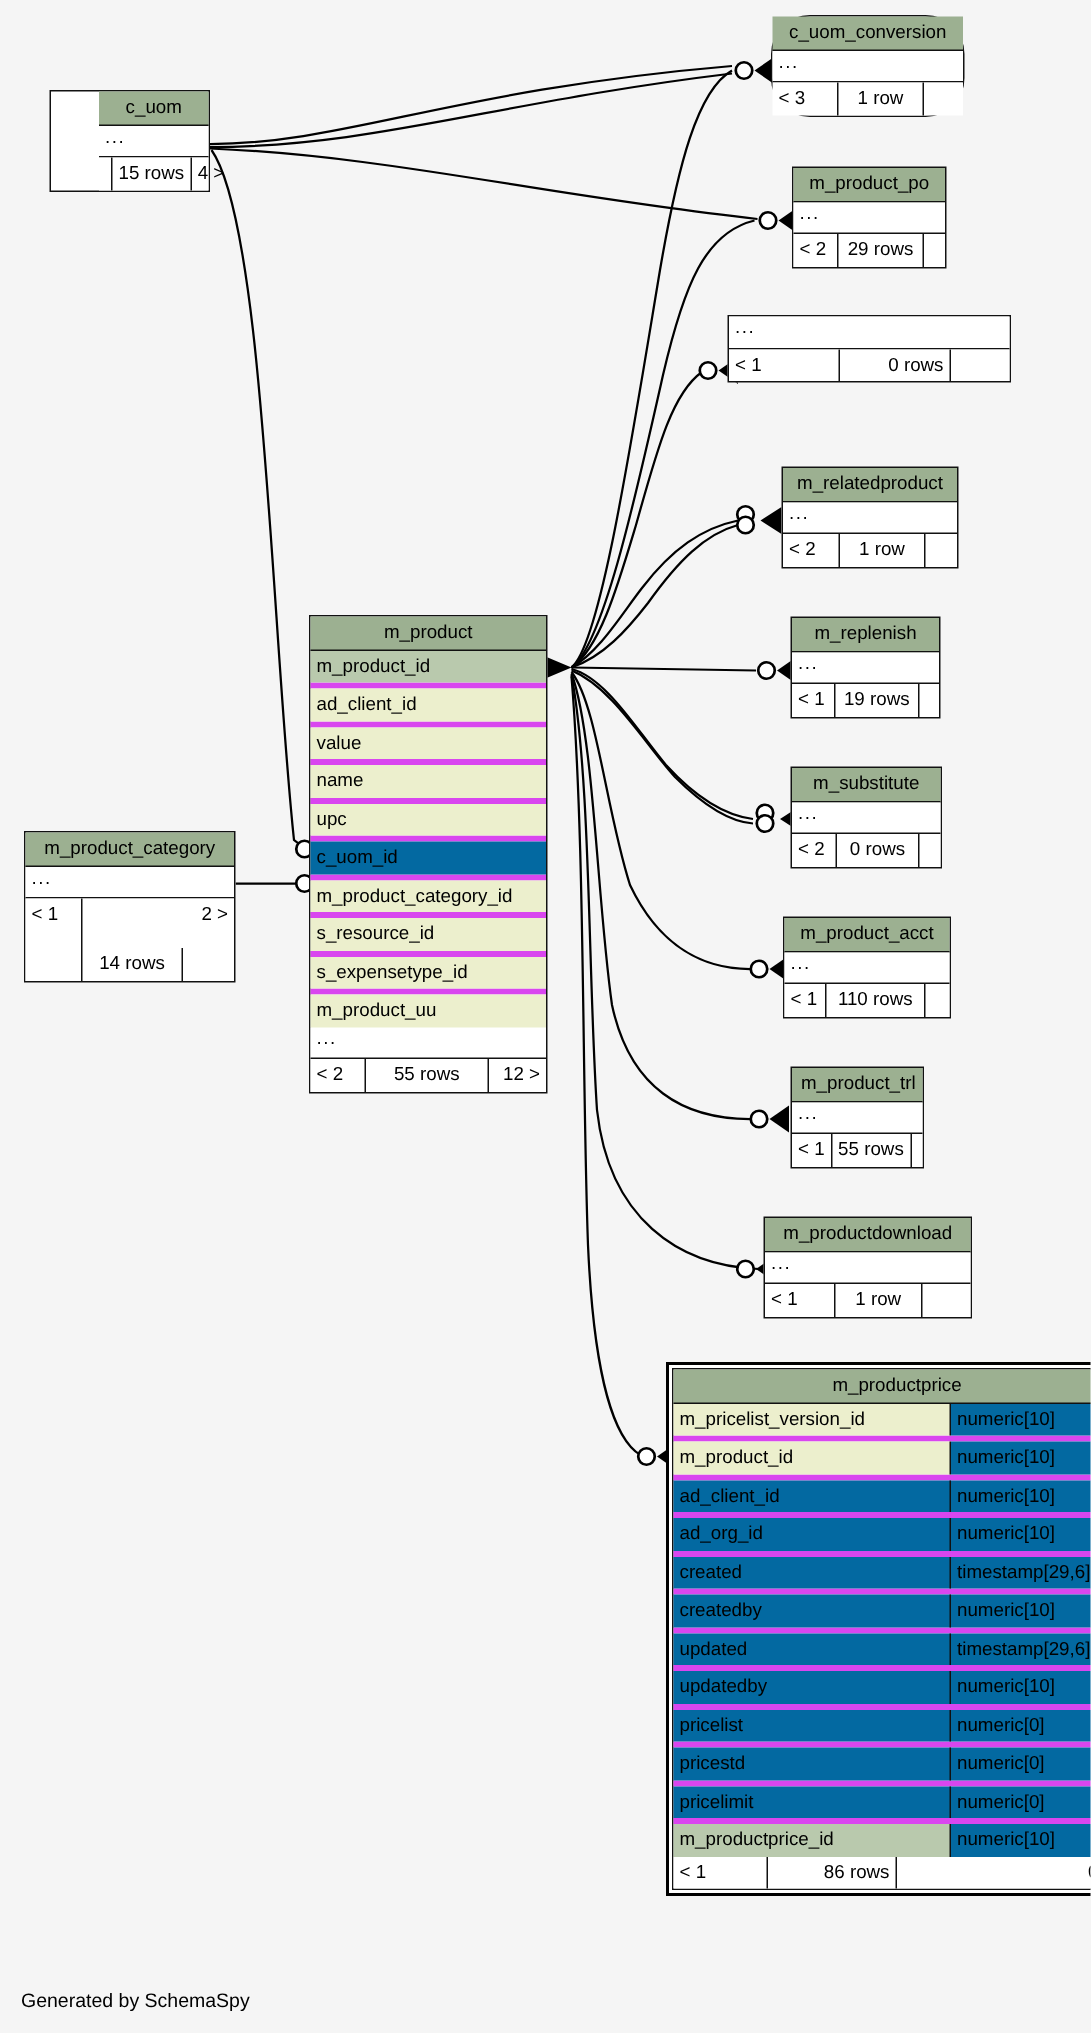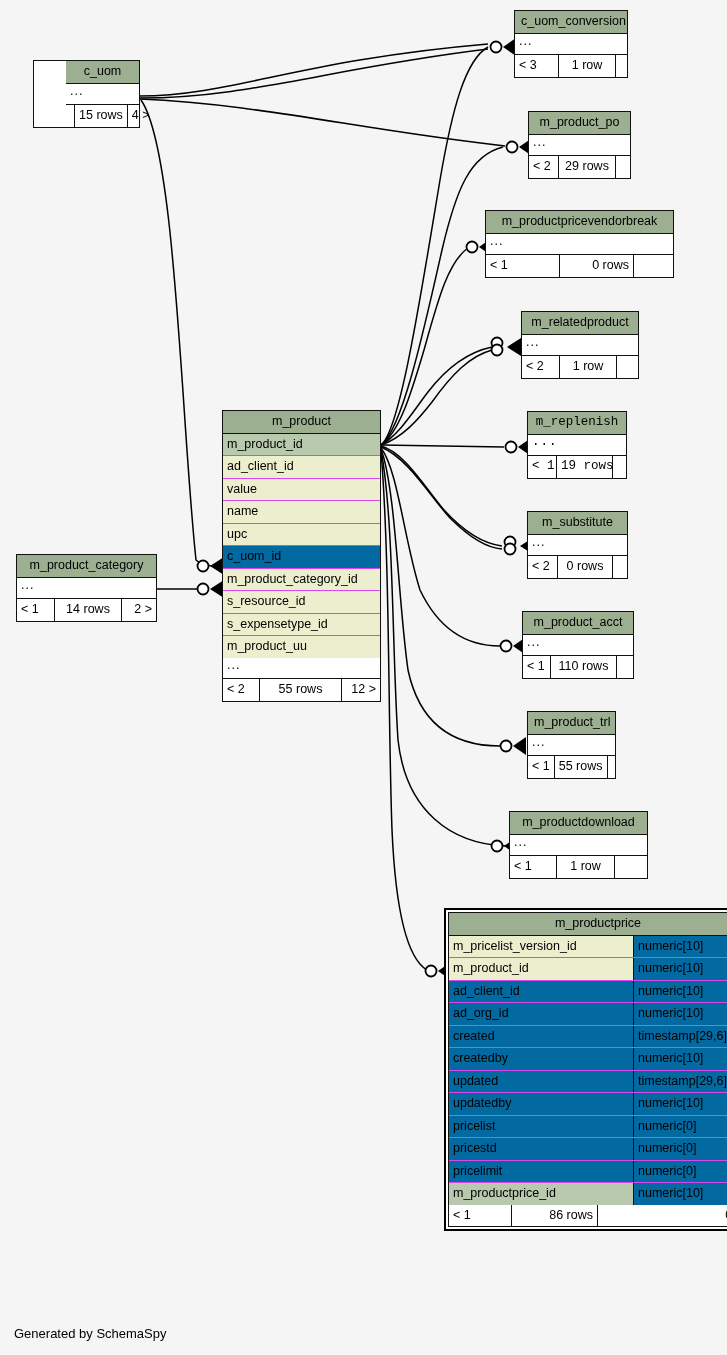--- a/index.html
+++ b/index.html
@@ -30,21 +30,21 @@
   .thead{
     background:#9cb091;
     text-align:center;
     padding:4px 6px 5px 6px;
     border-bottom:1px solid #111;
     white-space:nowrap;
     font-size:12.5px;
   }
   .row{
     display:flex;
-    border-bottom:1px solid #d946ef;
+    border-bottom:4px solid #d946ef;
     white-space:nowrap;
   }
   .row:last-child{border-bottom:0;}
   .cell{
     padding:4px 4px 5px 4px;
     box-sizing:border-box;
     overflow:hidden;
     white-space:nowrap;
   }
   .cname{ flex:1 1 auto; border-right:1px solid #111; }
@@ -176,21 +176,21 @@
       <div class="thead">c_uom</div>
       <div class="ellipsis">...</div>
       <div class="tfoot">
         <div class="fc fl" style="width:17px;"></div>
         <div class="fc fcenter" style="width:72px;">15 rows</div>
         <div class="fc fr" style="flex:1;">4 &gt;</div>
       </div>
     </div>
   </div>
 
-  <div class="tbl" style="left:514px;top:10px;width:114px;">
+  <div class="tbl" style="left:514px;top:10px;width:129px;border-radius:26px;">
     <div class="inner">
       <div class="thead">c_uom_conversion</div>
       <div class="ellipsis">...</div>
       <div class="tfoot">
         <div class="fc fl" style="width:44px;">&lt; 3</div>
         <div class="fc fcenter" style="width:57px;">1 row</div>
         <div class="fc fr" style="flex:1;"></div>
       </div>
     </div>
   </div>
@@ -202,21 +202,20 @@
       <div class="tfoot">
         <div class="fc fl" style="width:30px;">&lt; 2</div>
         <div class="fc fcenter" style="width:57px;">29 rows</div>
         <div class="fc fr" style="flex:1;"></div>
       </div>
     </div>
   </div>
 
   <div class="tbl" style="left:485px;top:210px;width:189px;">
     <div class="inner">
-      <div class="thead">m_productpricevendorbreak</div>
       <div class="ellipsis">...</div>
       <div class="tfoot">
         <div class="fc fl" style="width:74px;">&lt; 1</div>
         <div class="fc fr" style="width:74px;">0 rows</div>
         <div class="fc fr" style="flex:1;"></div>
       </div>
     </div>
   </div>
 
   <div class="tbl" style="left:521px;top:311px;width:118px;">
@@ -224,21 +223,21 @@
       <div class="thead">m_relatedproduct</div>
       <div class="ellipsis">...</div>
       <div class="tfoot">
         <div class="fc fl" style="width:38px;">&lt; 2</div>
         <div class="fc fcenter" style="width:57px;">1 row</div>
         <div class="fc fr" style="flex:1;"></div>
       </div>
     </div>
   </div>
 
-  <div class="tbl" style="left:527px;top:411px;width:100px;font-family:Liberation Mono, monospace;">
+  <div class="tbl" style="left:527px;top:411px;width:100px;">
     <div class="inner">
       <div class="thead">m_replenish</div>
       <div class="ellipsis">...</div>
       <div class="tfoot">
         <div class="fc fl" style="width:29px;">&lt; 1</div>
         <div class="fc fcenter" style="width:56px;">19 rows</div>
         <div class="fc fr" style="flex:1;"></div>
       </div>
     </div>
   </div>
@@ -290,27 +289,27 @@
       </div>
     </div>
   </div>
 
   <div class="tbl" style="left:16px;top:554px;width:141px;">
     <div class="inner">
       <div class="thead">m_product_category</div>
       <div class="ellipsis">...</div>
       <div class="tfoot">
         <div class="fc fl" style="width:38px;">&lt; 1</div>
-        <div class="fc fcenter" style="width:67px;">14 rows</div>
+        <div class="fc fcenter" style="width:67px;margin-top:33px;">14 rows</div>
         <div class="fc fr" style="flex:1;">2 &gt;</div>
       </div>
     </div>
   </div>
 
-  <div class="tbl" style="left:222px;top:410px;width:159px;">
+  <div class="tbl" style="left:206px;top:410px;width:159px;">
     <div class="inner">
       <div class="thead">m_product</div>
       <div id="mp-cols">
           <div class="row">
             <div class="cell cname pk nob">m_product_id</div>
           </div>
           <div class="row">
             <div class="cell cname fk nob">ad_client_id</div>
           </div>
           <div class="row">

